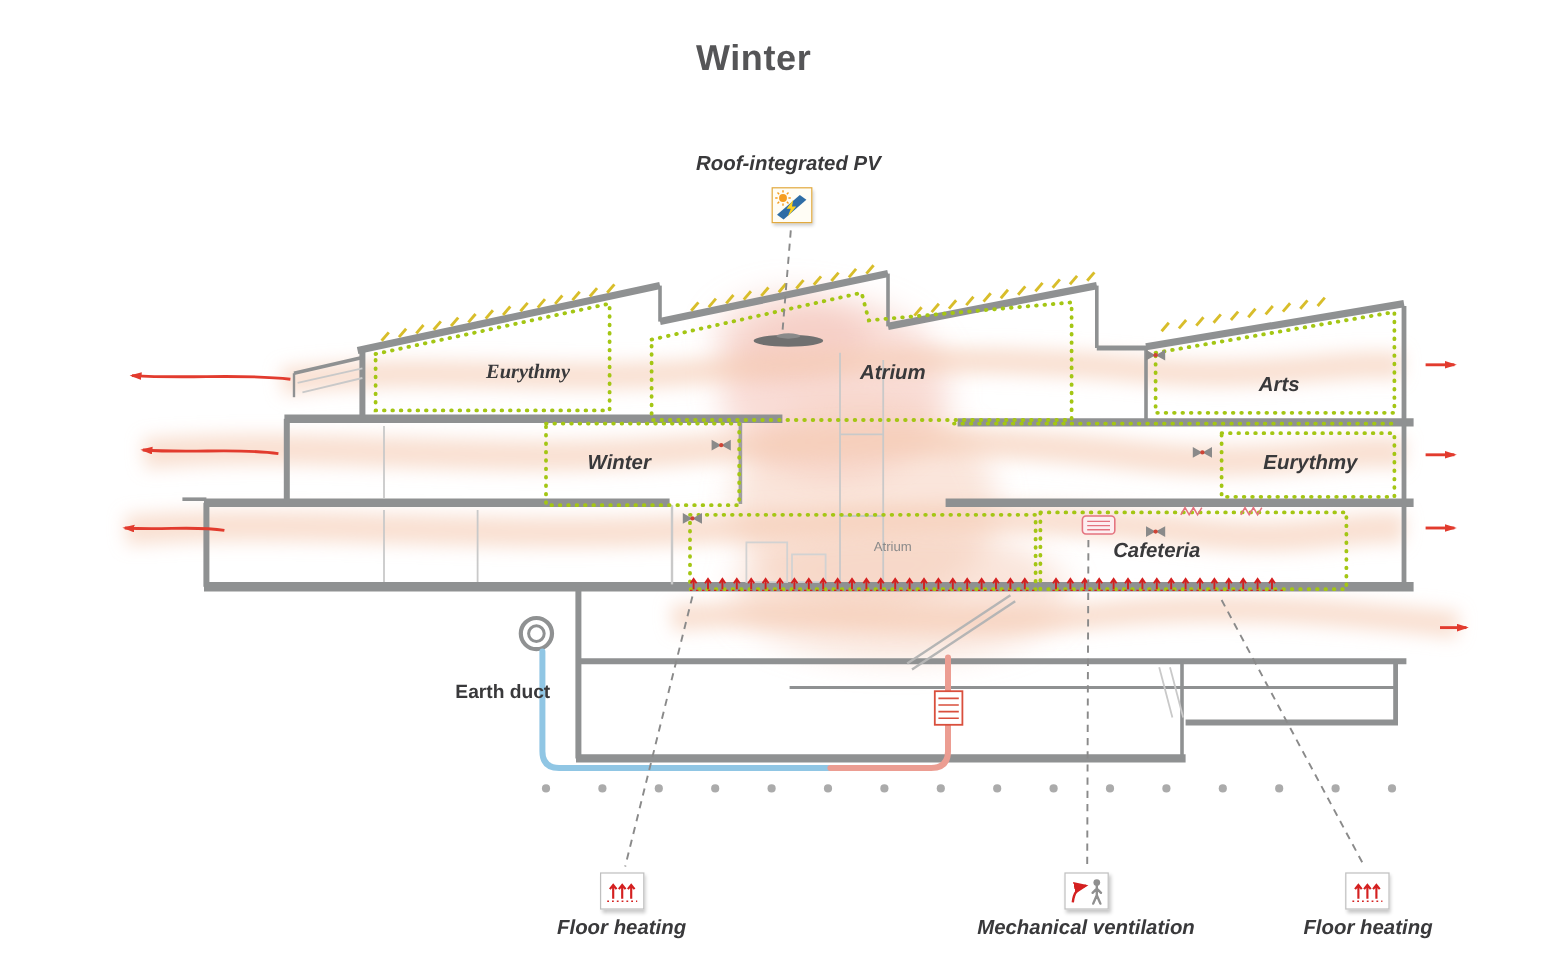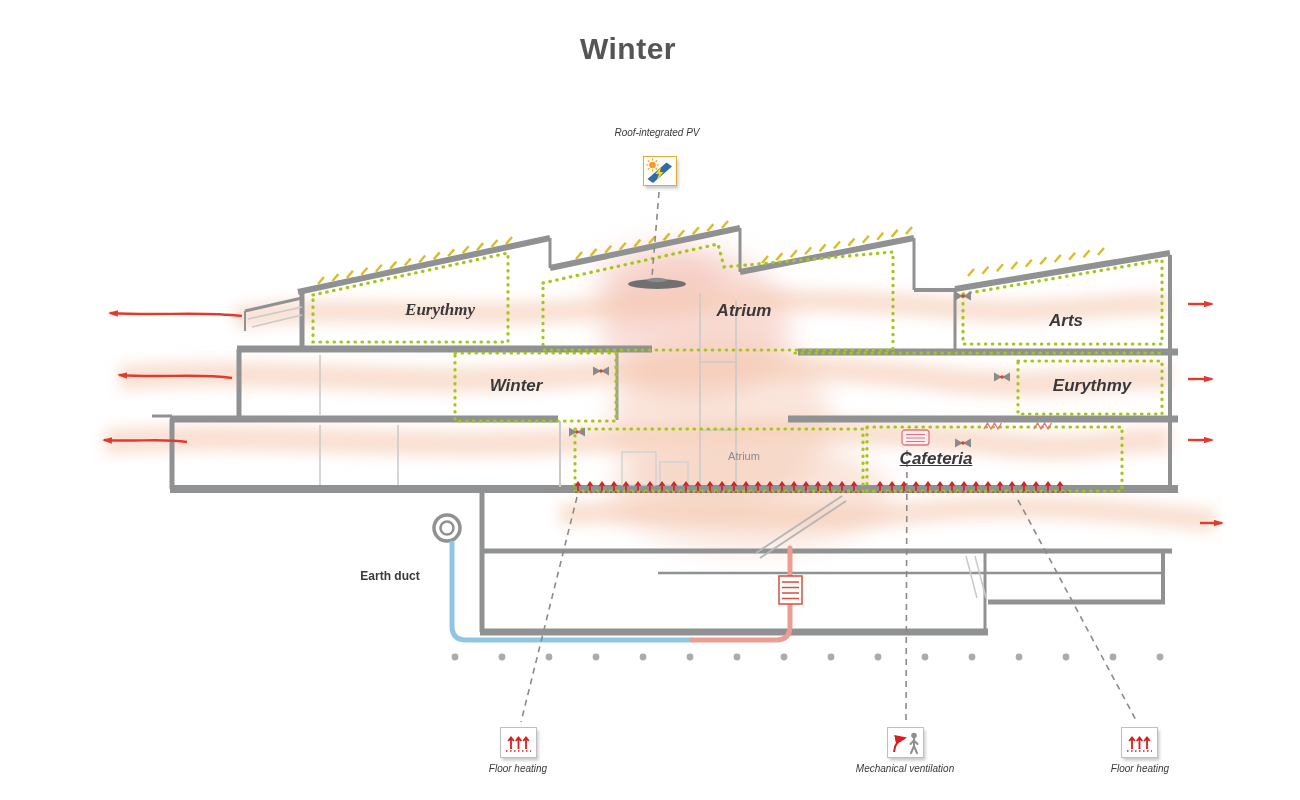--- a/index.html
+++ b/index.html
@@ -2,22 +2,22 @@
 <html><head>
 <meta charset="utf-8">
 <style>
   html,body{margin:0;padding:0;background:#ffffff;}
   .stage{position:relative;width:1300px;height:800px;background:#ffffff;overflow:hidden;
          font-family:"Liberation Sans",sans-serif;}
   .stage svg.drawing{position:absolute;left:0;top:0;}
   .lbl{position:absolute;transform:translateX(-50%);white-space:nowrap;color:#3c3c3e;}
   .title{font-weight:bold;font-size:30px;color:#555557;letter-spacing:.5px;}
   .room{font-style:italic;font-weight:bold;font-size:17px;color:#39393b;}
-  .ann{font-style:italic;font-weight:normal;font-size:10px;color:#39393b;}
-  .plainbold{font-weight:bold;font-size:12px;color:#39393b;}
+  .ann{font-style:italic;font-weight:bold;font-size:17px;color:#39393b;}
+  .plainbold{font-weight:bold;font-size:16px;color:#39393b;margin-left:29px;}
   .small-room{font-size:11px;color:#8a8a8a;}
   .icon{position:absolute;background:#ffffff;box-shadow:1.5px 2.5px 3px rgba(0,0,0,.22);
         display:flex;align-items:center;justify-content:center;}
   .icon.pv{border:1.5px solid #e2a93e;background:#fffdf5;}
   .icon.std{border:1px solid #bfbfbf;}
 </style>
 </head>
 <body>
 
 <div class="stage">
@@ -293,21 +293,21 @@
     </g>
   </svg>
 
   <div class="lbl title" style="left:628px;top:32px;">Winter</div>
   <div class="lbl ann" style="left:657px;top:127px;">Roof-integrated PV</div>
   <div class="lbl room" style="left:440px;top:300px;font-family:Liberation Serif, serif;">Eurythmy</div>
   <div class="lbl room" style="left:744px;top:301px;">Atrium</div>
   <div class="lbl room" style="left:1066px;top:311px;">Arts</div>
   <div class="lbl room" style="left:516px;top:376px;">Winter</div>
   <div class="lbl room" style="left:1092px;top:376px;">Eurythmy</div>
-  <div class="lbl room" style="left:936px;top:449px;text-decoration:underline;">Cafeteria</div>
+  <div class="lbl room" style="left:964px;top:449px;">Cafeteria</div>
   <div class="lbl small-room" style="left:744px;top:450px;">Atrium</div>
   <div class="lbl plainbold" style="left:390px;top:569px;">Earth duct</div>
   <div class="lbl ann" style="left:518px;top:763px;">Floor heating</div>
   <div class="lbl ann" style="left:905px;top:763px;">Mechanical ventilation</div>
   <div class="lbl ann" style="left:1140px;top:763px;">Floor heating</div>
 
   <div class="icon pv" style="left:643px;top:156px;width:32px;height:28px;">
     <svg width="32" height="28" viewBox="0 0 32 28">
       <circle cx="8.5" cy="8" r="3.3" fill="#f59d20"></circle>
       <g stroke="#f59d20" stroke-width="1.2">

